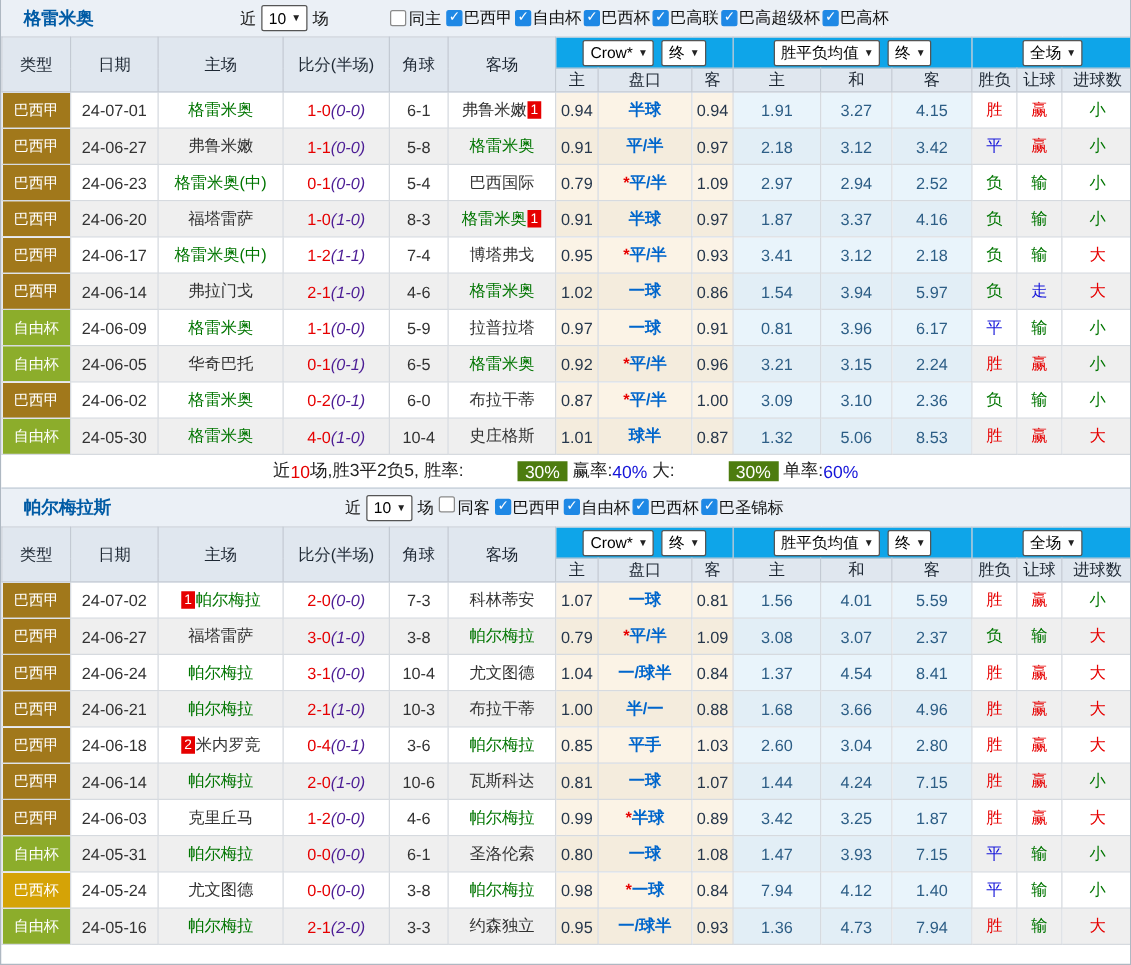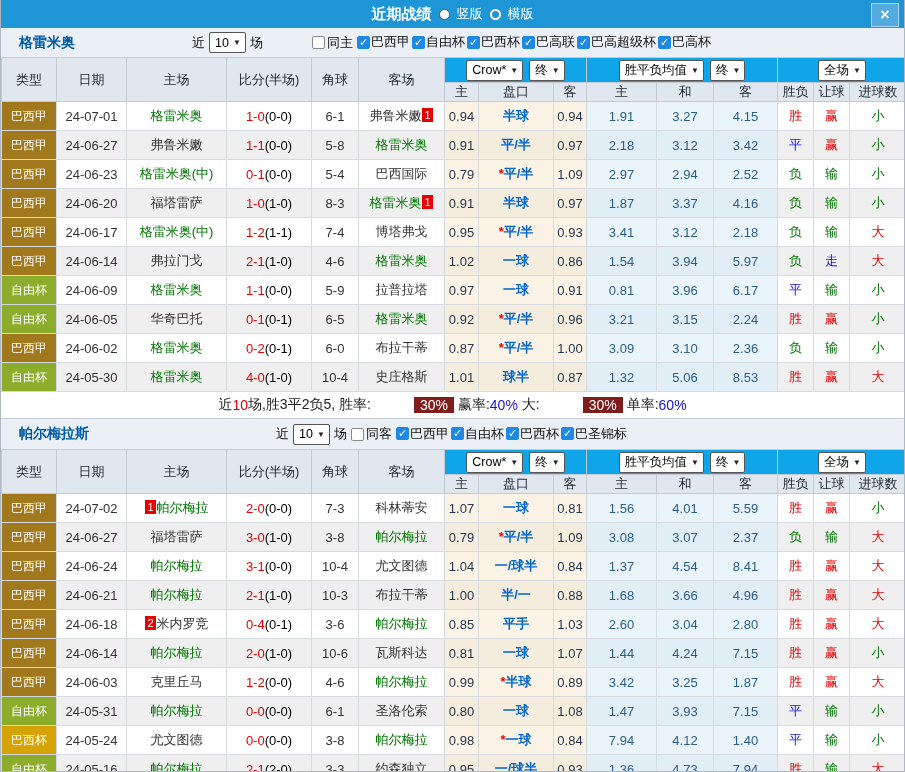--- a/index.html
+++ b/index.html
@@ -47,42 +47,34 @@
   td.cream{background:#FBF3E6;color:#26374C;}
   tr.even td.cream{background:#F4ECDD;}
   td.lblue{background:#E9F4FB;color:#2D5E86;}
   tr.even td.lblue{background:#E2EEF6;}
   td.hcap{color:#0066CC;font-weight:bold;}
   tr.even td.hcap{background:#F4ECDD;}
   .t-red{color:#E60000;}
   .t-green{color:#007500;}
   .t-blue{color:#1414D9;}
   .score .ft{color:#E60000;}
-  .score .ht{color:#000000;}
+  .score .ht{color:#4c1d95;font-style:italic;}
   .badge{display:inline-block;background:#E60000;color:#fff;font-size:11px;line-height:14px;padding:0 2px;margin:0 1px;vertical-align:1px;}
 
   
   .summary{display:flex;align-items:center;justify-content:center;font-size:14px;color:#222;white-space:pre-wrap;background:#fff;}
   .summary.s1{height:26px;}
   .badge-pct{color:#fff;padding:0 6px;margin:0 4px;}
-  .badge-pct.green{background:#7f1d1d;margin-left:43px;}
+  .badge-pct.green{background:#4d7c0f;margin-left:43px;}
 </style>
 </head>
 <body>
 
 <div class="window">
 
-  <div class="titlebar">
-    <span class="title">近期战绩</span>
-    <span class="radio sel"></span>
-    <span class="rlabel">竖版</span>
-    <span class="radio unsel"></span>
-    <span class="rlabel">横版</span>
-    <span class="close-btn">×</span>
-  </div>
 
   <div id="sections-host">
   <div class="section sec1">
     <div class="filterbar">
       <span class="teamname">格雷米奥</span>
       <div class="filters">
         <span class="b-near">近</span>
         <span class="sel">
               <span class="b-count">10</span>
               <span class="arr">▼</span>
@@ -363,21 +355,21 @@
   <div class="section sec2">
     <div class="filterbar">
       <span class="teamname">帕尔梅拉斯</span>
       <div class="filters">
         <span class="b-near">近</span>
         <span class="sel">
               <span class="b-count">10</span>
               <span class="arr">▼</span>
             </span>
         <span class="b-games">场</span>
-        <label style="display:inline-flex;align-items:center;gap:2px;cursor:pointer;">
+        <label style="display:inline-flex;align-items:flex-start;gap:2px;cursor:pointer;">
           <span class="cb b-samecb"></span>
           <span class="b-same">同客</span>
         </label>
         <span class="leagues b-leagues"><label class="lg-item">
                 <span class="cb on"></span>
                 <span>巴西甲</span>
               </label><label class="lg-item">
                 <span class="cb on"></span>
                 <span>自由杯</span>
               </label><label class="lg-item">

